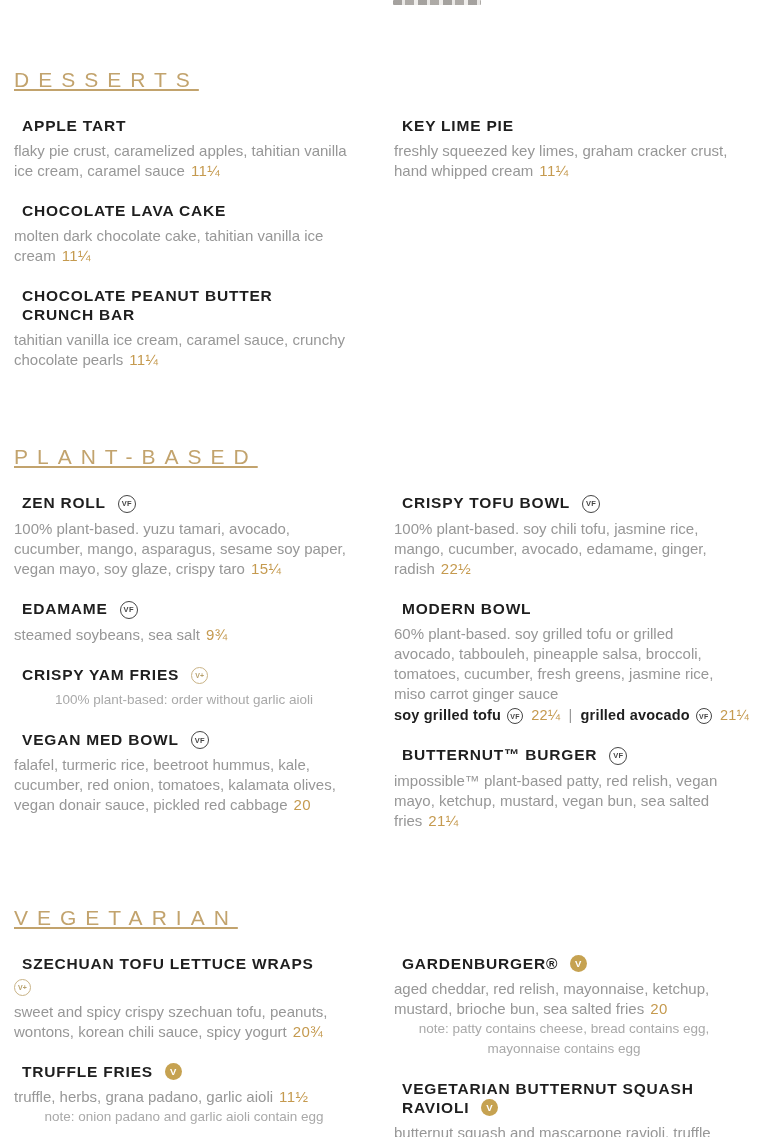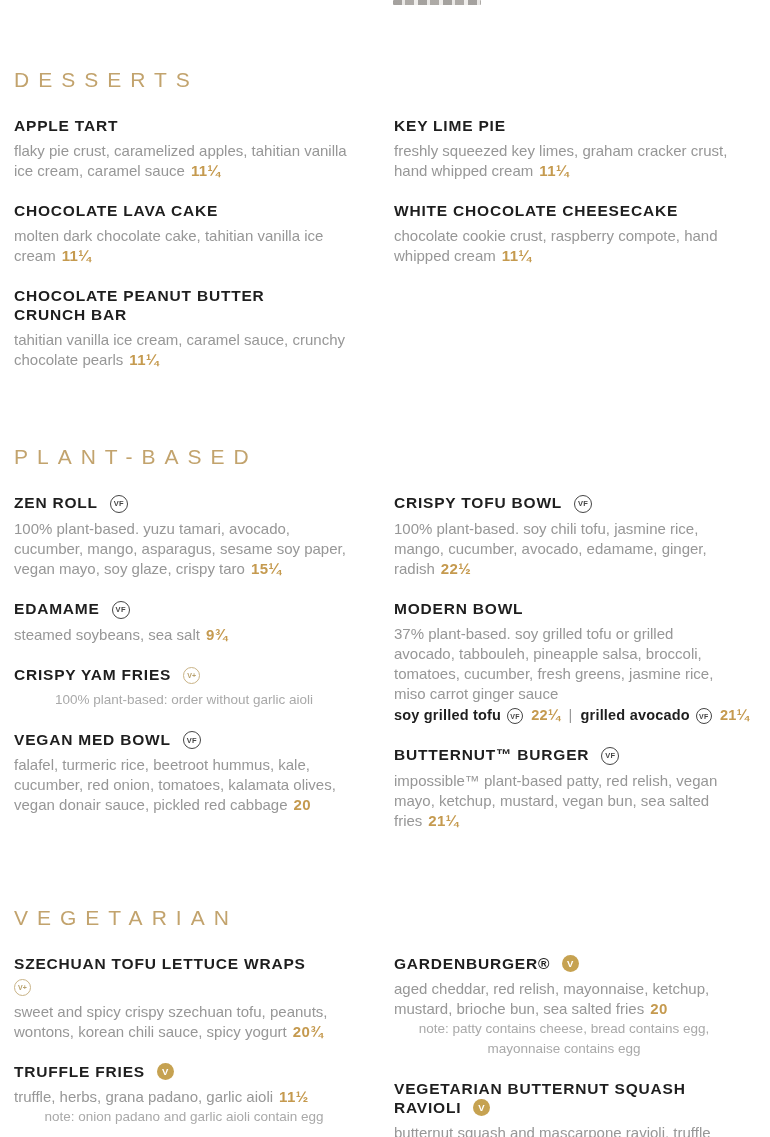--- a/index.html
+++ b/index.html
@@ -22,30 +22,30 @@
   }
   .fragment{
     position:absolute;top:0;left:393px;width:88px;height:5px;overflow:hidden;
     background:repeating-linear-gradient(90deg,#5a554f 0 9px,#d8d5d1 9px 12px,#6b655e 12px 21px,#e2dfdb 21px 25px);
     opacity:.55;border-radius:1px;
   }
   .menu{padding:68px 0 0 14px;}
   .section + .section{margin-top:55px;}
   .section-title{
     margin:0 0 24px;font-size:21px;line-height:24px;font-weight:400;
-    letter-spacing:9px;color:var(--heading-gold);
+    letter-spacing:9px;color:var(--heading-gold);text-decoration:underline;
   }
   .cols{display:grid;grid-template-columns:380px 1fr;}
   .item{margin:0 0 20px;}
   .item-title{
-    margin:0 0 6px;font-size:15.5px;line-height:19px;font-weight:700;
+    margin:0 8px 6px;font-size:15.5px;line-height:19px;font-weight:700;
     letter-spacing:.8px;color:var(--title-dark);max-width:300px;
   }
   .desc{margin:0;font-size:15px;line-height:20px;color:var(--desc-gray);max-width:340px;}
-  .price{color:var(--price-gold);font-weight:700;margin-left:6px;letter-spacing:.4px;white-space:nowrap;}
+  .price{color:var(--price-gold);font-weight:400;margin-left:6px;letter-spacing:.4px;white-space:nowrap;}
   .note{margin:0;font-size:13.5px;line-height:20px;color:var(--note-gray);max-width:340px;text-align:center;}
   .badge{
     display:inline-flex;align-items:center;justify-content:center;
     border-radius:50%;box-sizing:border-box;vertical-align:2px;margin-left:12px;
     font-weight:700;line-height:1;text-align:center;
   }
   .badge.vf{width:18px;height:18px;border:1.3px solid var(--badge-dark);color:var(--badge-dark);font-size:7.5px;letter-spacing:.3px;}
   .badge.v{width:17px;height:17px;background:var(--badge-gold);color:#fff;font-size:9.5px;}
   .badge.v_plus{width:17px;height:17px;border:1.1px solid var(--badge-gold-light);color:#b7a06c;font-size:7px;letter-spacing:.2px;}
   .badge-row{margin:2px 0 6px;height:17px;}
@@ -75,24 +75,20 @@
           <div class="item">
             <h3 class="item-title"><span class="title-text">CHOCOLATE PEANUT BUTTER CRUNCH BAR</span></h3>
             <p class="desc"><span>tahitian vanilla ice cream, caramel sauce, crunchy chocolate pearls</span><span class="price">11¼</span></p>
           </div>
         </div>
         <div class="col">
           <div class="item">
             <h3 class="item-title"><span class="title-text">KEY LIME PIE</span></h3>
             <p class="desc"><span>freshly squeezed key limes, graham cracker crust, hand whipped cream</span><span class="price">11¼</span></p>
           </div>
-          <div class="item">
-            <h3 class="item-title"><span class="title-text">WHITE CHOCOLATE CHEESECAKE</span></h3>
-            <p class="desc"><span>chocolate cookie crust, raspberry compote, hand whipped cream</span><span class="price">11¼</span></p>
-          </div>
         </div>
       </div>
     </section>
     <section class="section">
       <h2 class="section-title">PLANT-BASED</h2>
       <div class="cols">
         <div class="col">
           <div class="item">
             <h3 class="item-title"><span class="title-text">ZEN ROLL</span><span class="badge vf">VF</span></h3>
             <p class="desc"><span>100% plant-based. yuzu tamari, avocado, cucumber, mango, asparagus, sesame soy paper, vegan mayo, soy glaze, crispy taro</span><span class="price">15¼</span></p>
@@ -110,21 +106,21 @@
             <p class="desc"><span>falafel, turmeric rice, beetroot hummus, kale, cucumber, red onion, tomatoes, kalamata olives, vegan donair sauce, pickled red cabbage</span><span class="price">20</span></p>
           </div>
         </div>
         <div class="col">
           <div class="item">
             <h3 class="item-title"><span class="title-text">CRISPY TOFU BOWL</span><span class="badge vf">VF</span></h3>
             <p class="desc"><span>100% plant-based. soy chili tofu, jasmine rice, mango, cucumber, avocado, edamame, ginger, radish</span><span class="price">22½</span></p>
           </div>
           <div class="item">
             <h3 class="item-title"><span class="title-text">MODERN BOWL</span></h3>
-            <p class="desc"><span>37% plant-based. soy grilled tofu or grilled avocado, tabbouleh, pineapple salsa, broccoli, tomatoes, cucumber, fresh greens, jasmine rice, miso carrot ginger sauce</span></p>
+            <p class="desc"><span>60% plant-based. soy grilled tofu or grilled avocado, tabbouleh, pineapple salsa, broccoli, tomatoes, cucumber, fresh greens, jasmine rice, miso carrot ginger sauce</span></p>
             <p class="variants"><span class="vlabel">soy grilled tofu</span><span class="badge vf">VF</span><span class="price">22¼</span><span class="sep">|</span><span class="vlabel">grilled avocado</span><span class="badge vf">VF</span><span class="price">21¼</span></p>
           </div>
           <div class="item">
             <h3 class="item-title"><span class="title-text">BUTTERNUT™ BURGER</span><span class="badge vf">VF</span></h3>
             <p class="desc"><span>impossible™ plant-based patty, red relish, vegan mayo, ketchup, mustard, vegan bun, sea salted fries</span><span class="price">21¼</span></p>
           </div>
         </div>
       </div>
     </section>
     <section class="section">

